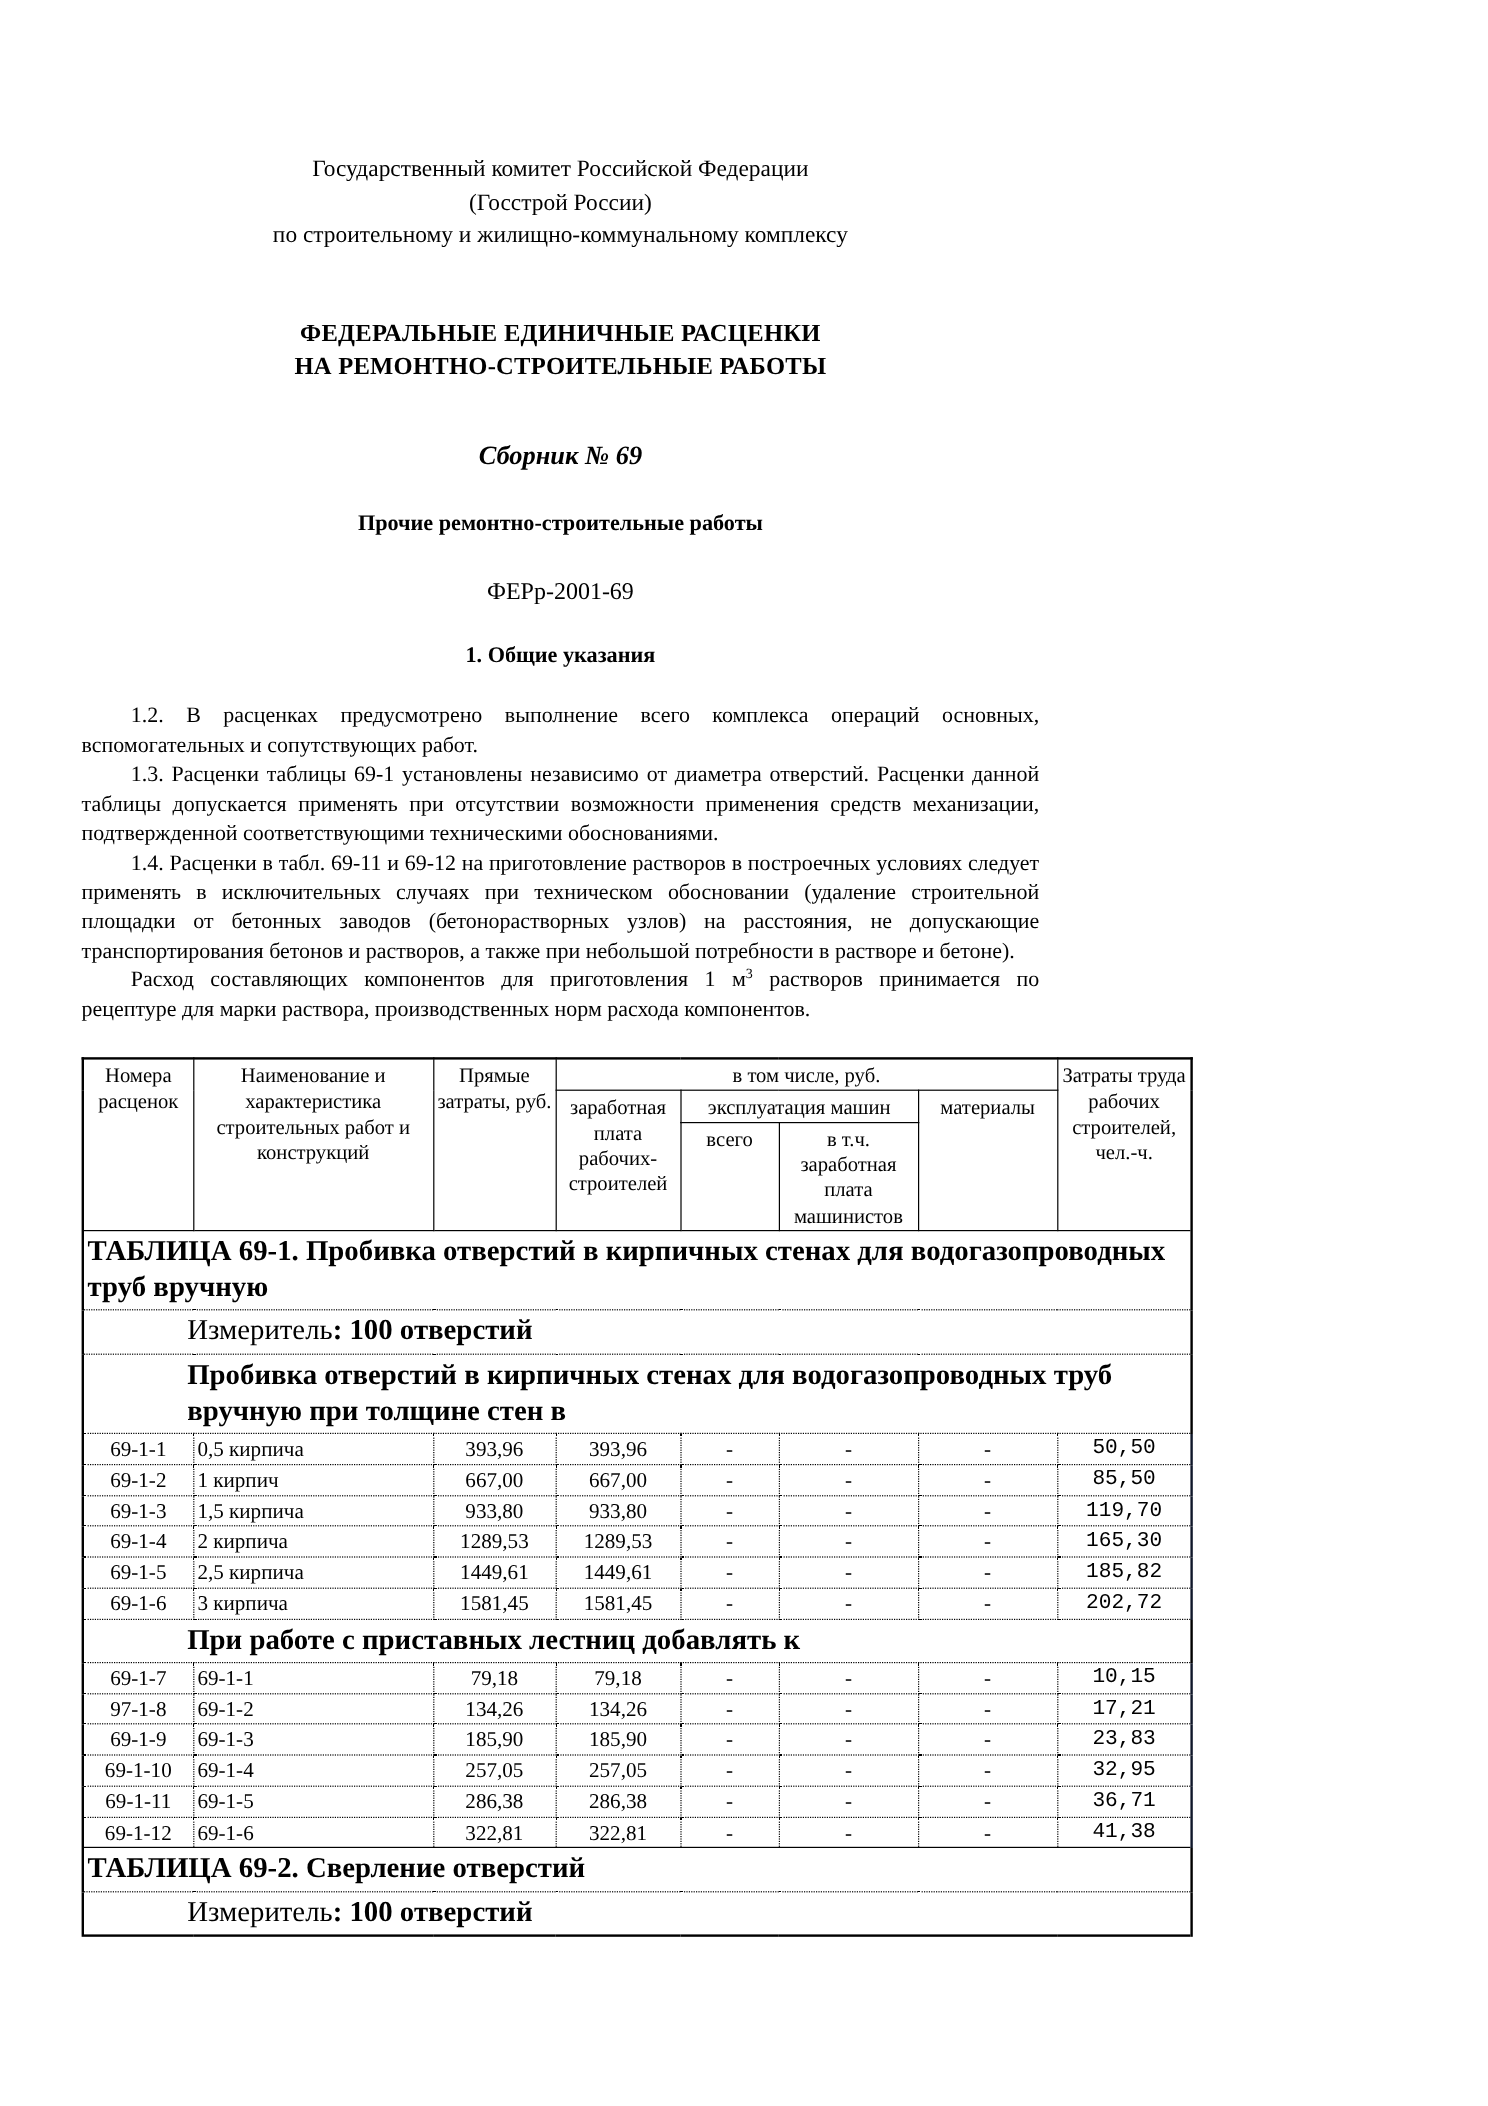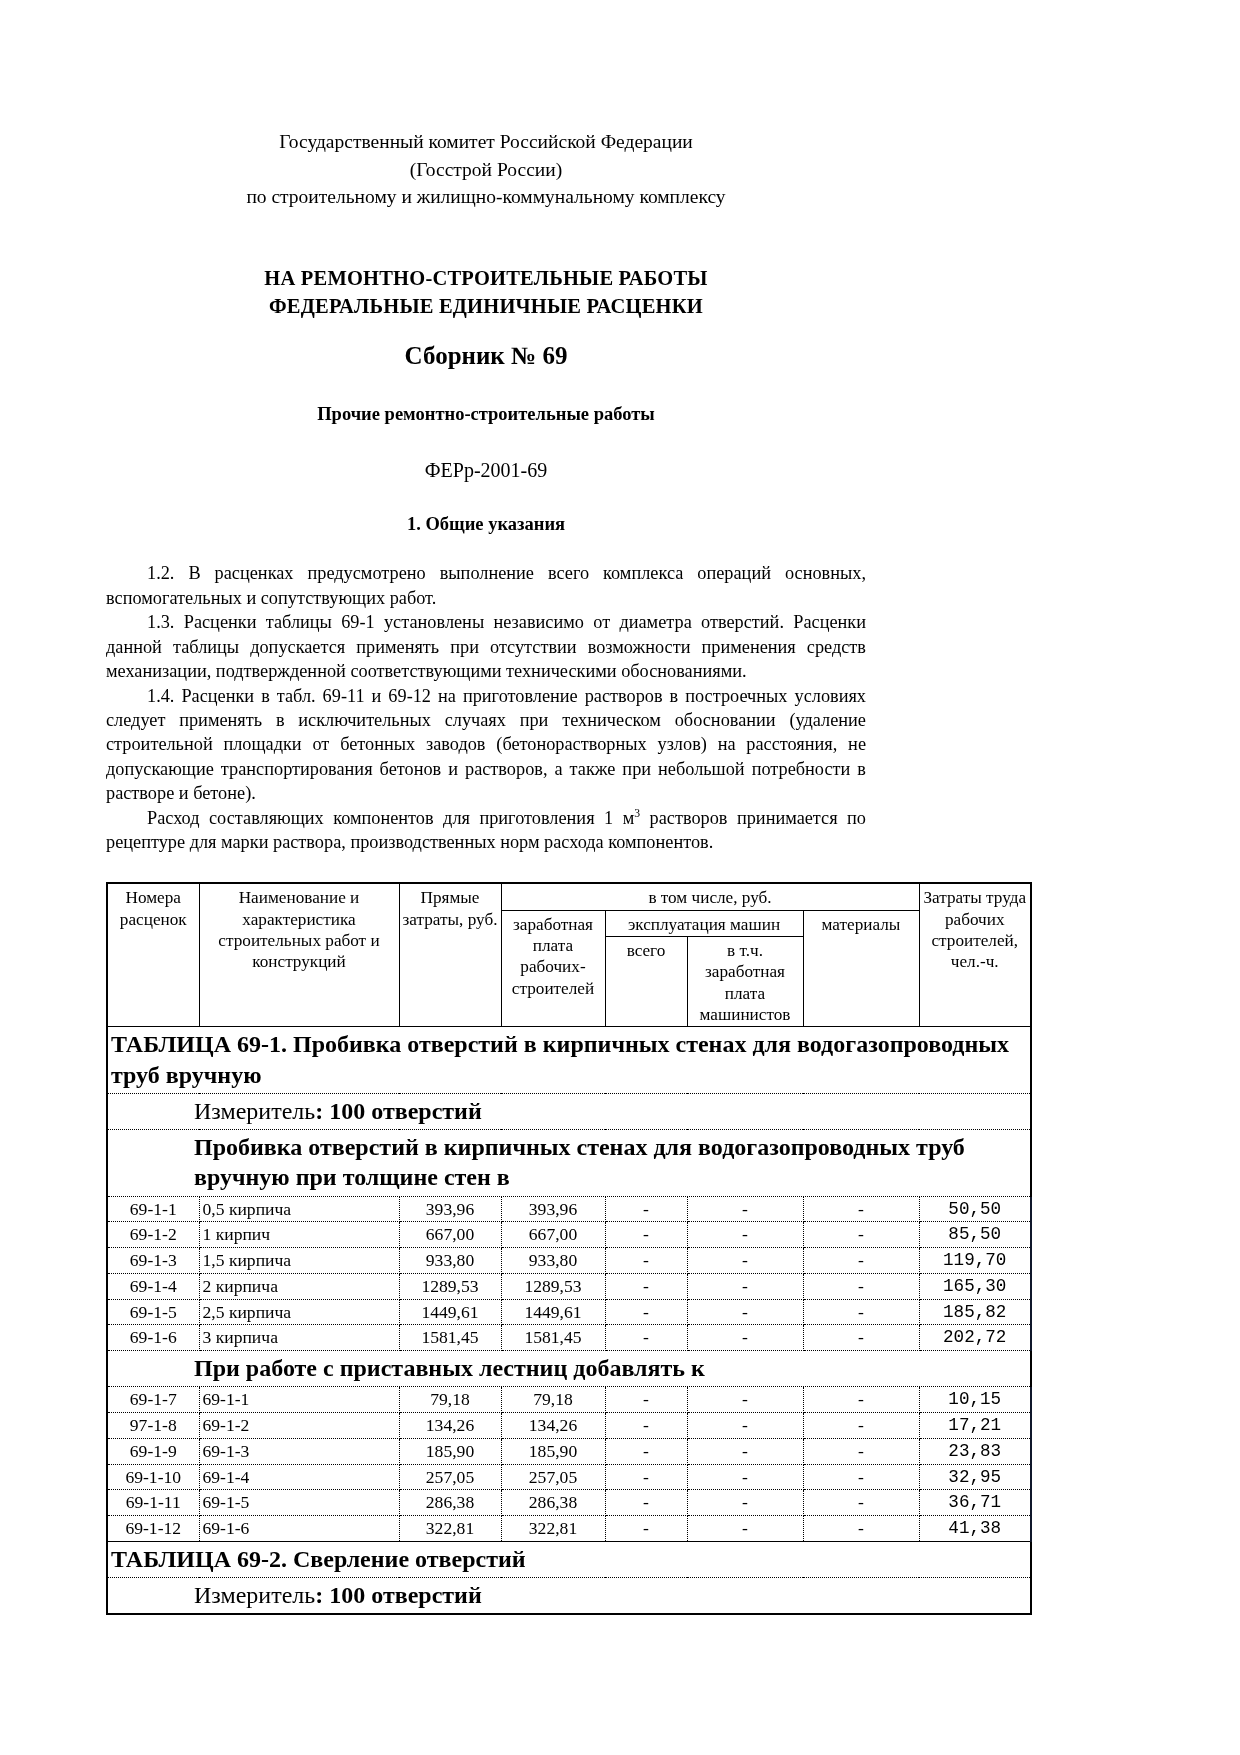--- a/index.html
+++ b/index.html
@@ -12,21 +12,21 @@
     width: 1240px;
     min-height: 1755px;
     font-family: "Liberation Serif", "DejaVu Serif", serif;
     color: #000000;
     -webkit-font-smoothing: antialiased;
   }
   .page {
     width: 1024px;
     min-height: 1755px;
     box-sizing: border-box;
-    padding: 128px 158px 60px 106px;
+    padding: 128px 158px 60px 68px;
     position: relative;
   }
 
   
   .issuer {
     text-align: center;
     font-size: 19.5px;
     line-height: 1.42;
   }
   .issuer div { white-space: nowrap; }
@@ -35,22 +35,23 @@
     text-align: center;
     font-weight: bold;
     font-size: 20.5px;
     line-height: 1.35;
     letter-spacing: 0.2px;
     margin-top: 54px;
   }
   .collection {
     text-align: center;
     font-weight: bold;
-    font-size: 25px;
-    margin-top: 22px;
+    font-style: italic;
+    font-size: 22px;
+    margin-top: 47px;
   }
   .subject {
     text-align: center;
     font-weight: bold;
     font-size: 18.5px;
     margin-top: 34px;
   }
   .code {
     text-align: center;
     font-weight: normal;
@@ -156,22 +157,22 @@
 
 <div class="page">
 
   <div class="issuer">
     <div>Государственный комитет Российской Федерации</div>
     <div>(Госстрой России)</div>
     <div>по строительному и жилищно-коммунальному комплексу</div>
   </div>
 
   <div class="doc-title">
+    <div>ФЕДЕРАЛЬНЫЕ ЕДИНИЧНЫЕ РАСЦЕНКИ</div>
     <div>НА РЕМОНТНО-СТРОИТЕЛЬНЫЕ РАБОТЫ</div>
-    <div>ФЕДЕРАЛЬНЫЕ ЕДИНИЧНЫЕ РАСЦЕНКИ</div>
   </div>
 
   <div class="collection">Сборник № 69</div>
   <div class="subject">Прочие ремонтно-строительные работы</div>
   <div class="code">ФЕРр-2001-69</div>
   <div class="section-heading">1. Общие указания</div>
 
   <div class="body-text">
     <p>1.2. В расценках предусмотрено выполнение всего комплекса операций основных, вспомогательных и сопутствующих работ.</p>
     <p>1.3. Расценки таблицы 69-1 установлены независимо от диаметра отверстий. Расценки данной таблицы допускается применять при отсутствии возможности применения средств механизации, подтвержденной соответствующими техническими обоснованиями.</p>

